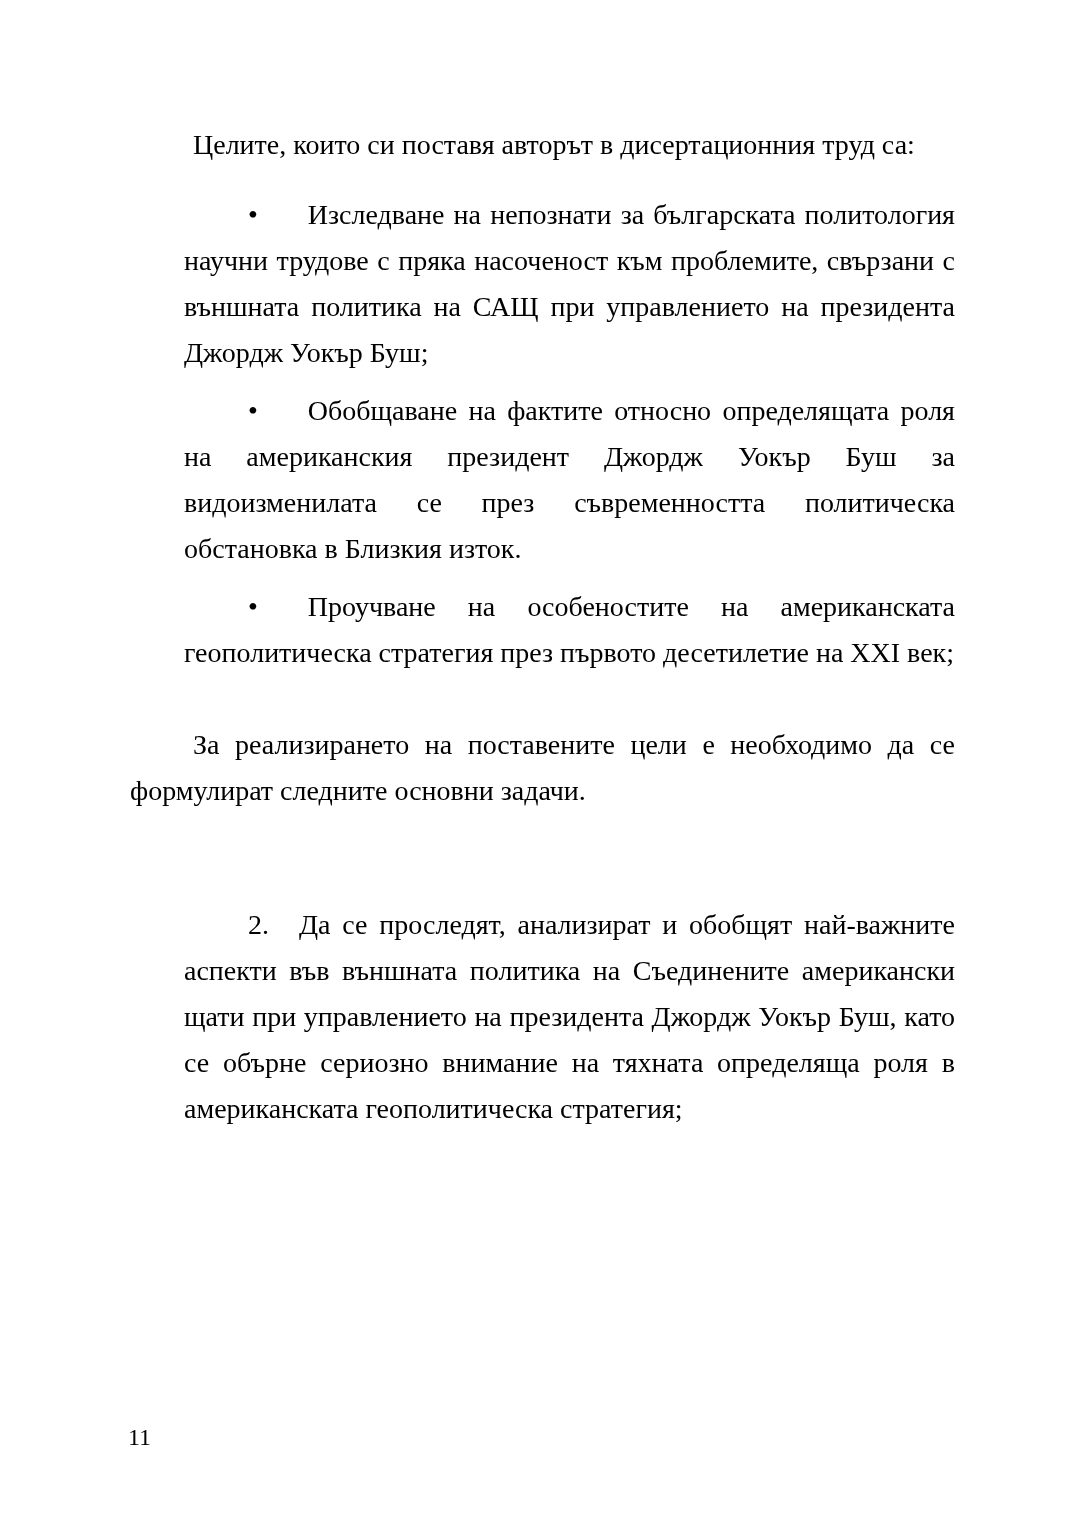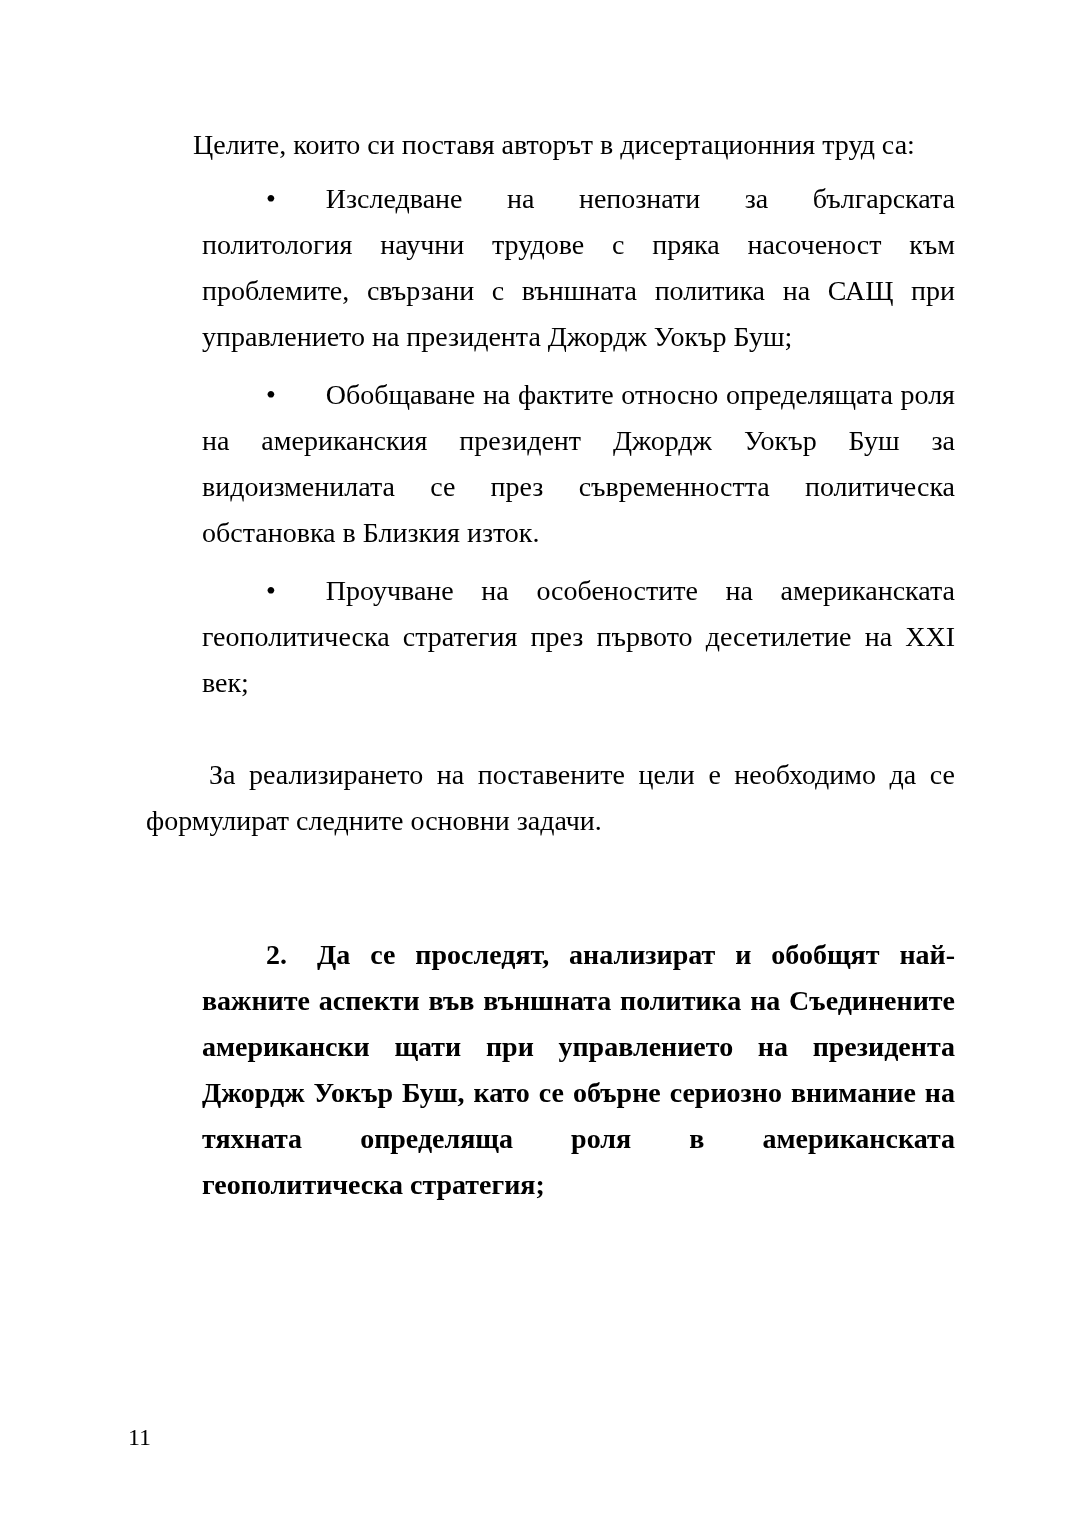--- a/index.html
+++ b/index.html
@@ -24,48 +24,46 @@
     line-height: 46px;
   }
   .para {
     margin: 0;
     text-align: justify;
   }
   .first-indent {
     text-indent: 63px;
   }
   .intro {
-    margin-bottom: 8px;
+    margin-bottom: 24px;
   }
   .li {
-    margin: 0 0 12px 72px;
+    margin: 0 0 12px 54px;
     text-indent: 64px;
     text-align: justify;
   }
   .bullet-list .li:last-child {
     margin-bottom: 0;
   }
   .numbered-list .li {
     margin-bottom: 10px;
   }
   .numbered-list .li:last-child {
     margin-bottom: 0;
-    font-weight: bold;
   }
   .gap-bullet {
     display: inline-block;
     width: 50px;
   }
   .gap-number {
     display: inline-block;
     width: 30px;
   }
   .tasks-intro {
     margin-top: 46px;
-    margin-left: 16px;
   }
   .numbered-list {
     margin-top: 88px;
   }
   .page-number {
     position: absolute;
     left: 128px;
     top: 1422px;
     font-size: 24px;
     line-height: 30px;

